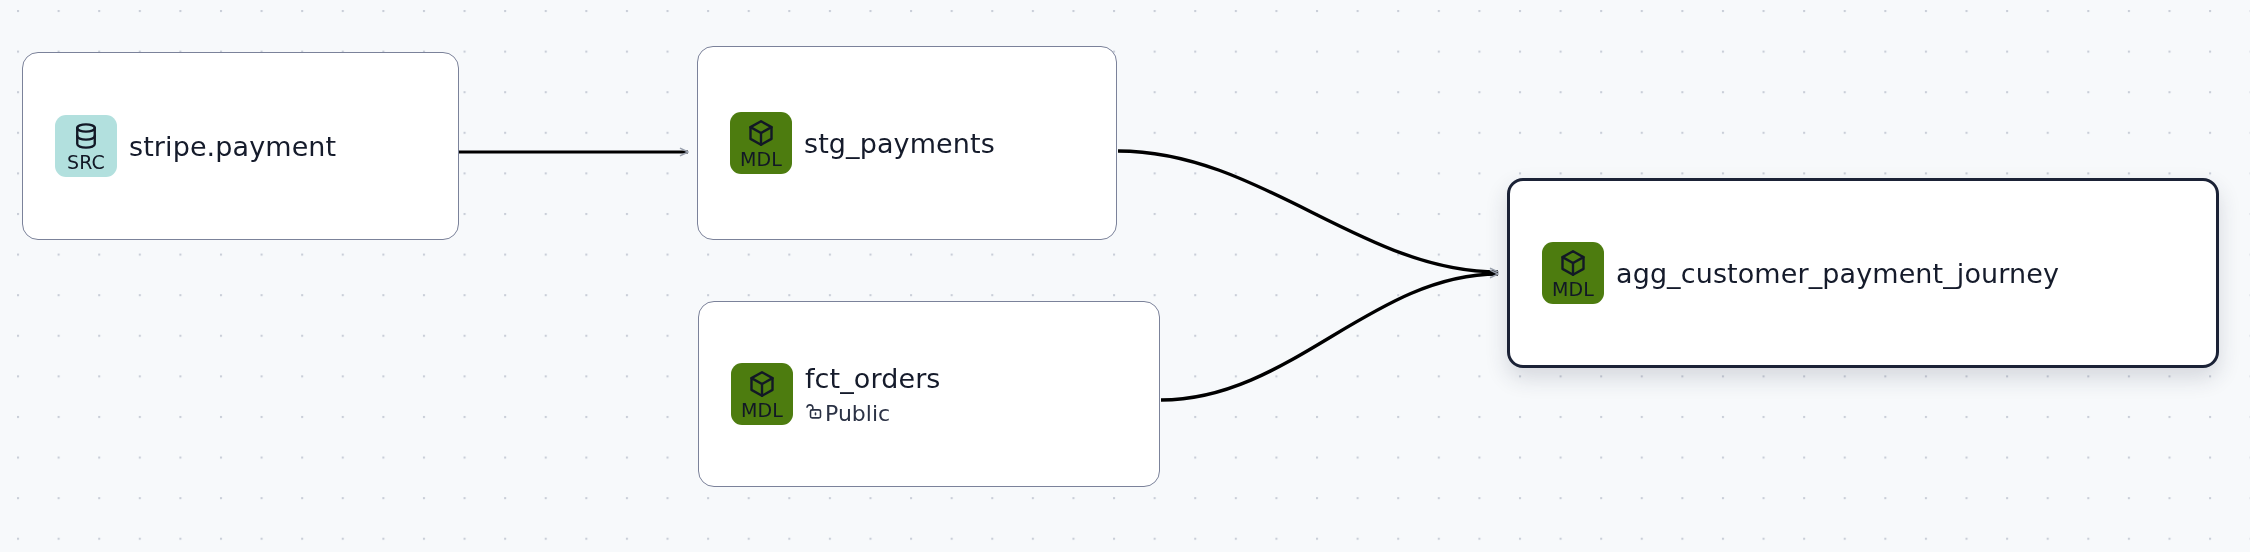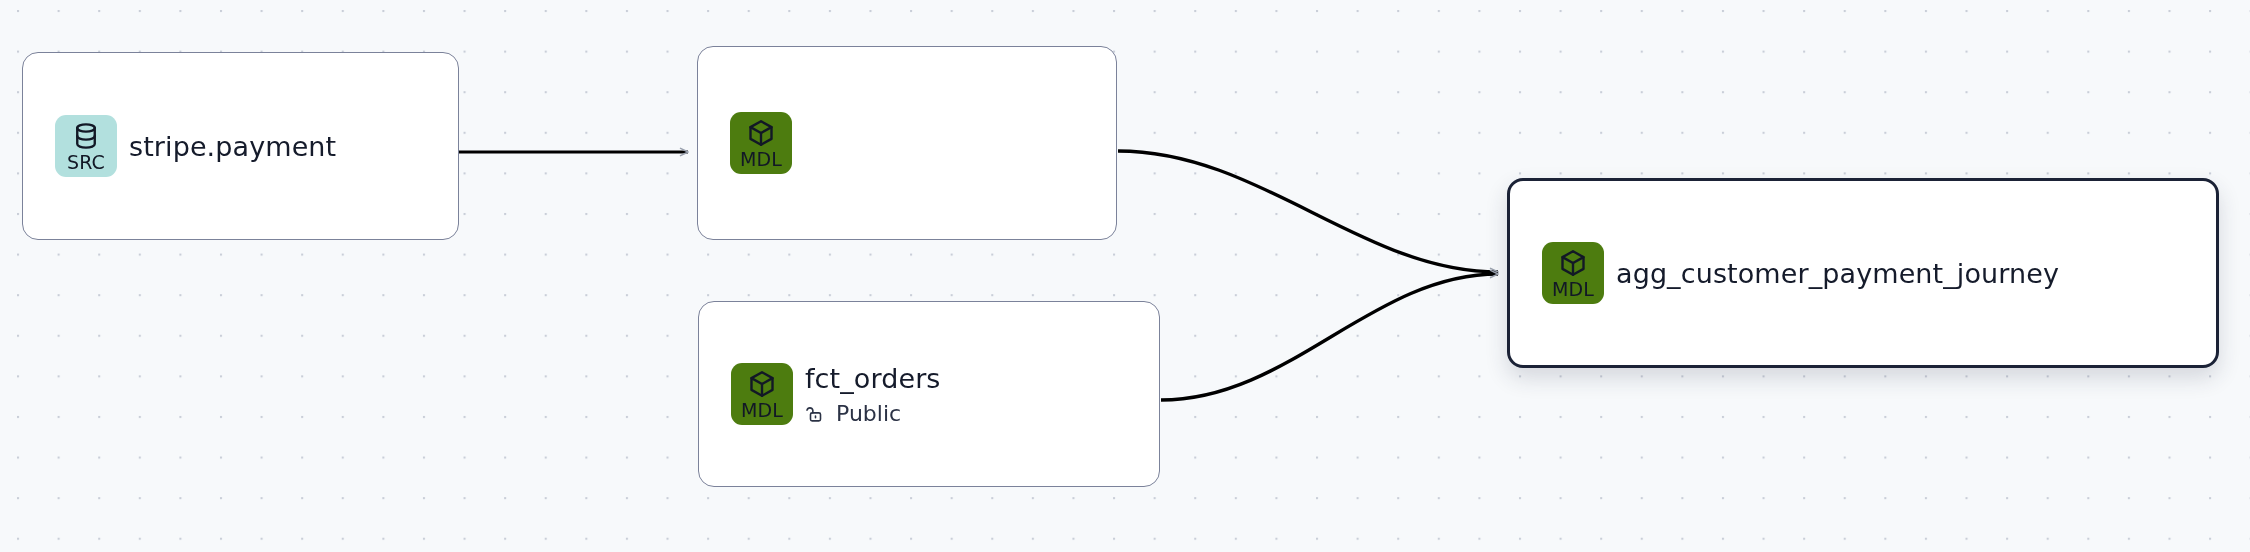--- a/index.html
+++ b/index.html
@@ -77,22 +77,22 @@
   }
   .node-title {
     font-size: 27px;
     line-height: 33px;
     color: #151b2b;
     white-space: nowrap;
     letter-spacing: 0.1px;
   }
   .node-sub {
     display: flex;
-    align-items: center;
-    gap: 11px;
+    align-items: flex-start;
+    gap: 0;
     margin-top: 6px;
     font-size: 22px;
     line-height: 26px;
     color: #2b3245;
     white-space: nowrap;
   }
   .node-sub svg { display: block; flex: 0 0 auto; }
 </style>
 </head>
 <body>
@@ -133,20 +133,23 @@
     <div class="badge mdl">
       <span>
         <svg width="30" height="30" viewBox="0 0 24 24" fill="none" stroke="#121826" stroke-width="1.9" stroke-linecap="round" stroke-linejoin="round">
           <path d="M12 2.6 L20.4 7.3 L20.4 16.7 L12 21.4 L3.6 16.7 L3.6 7.3 Z"></path>
           <path d="M3.6 7.3 L12 12 L20.4 7.3"></path>
           <path d="M12 12 L12 21.4"></path>
         </svg>
       </span>
       <span class="badge-label">MDL</span>
     </div>
+    <div class="node-body">
+      <div class="node-title">stg_payments</div>
+    </div>
   </div>
 
   <div class="node normal" style="left:698px; top:301px; width:462px; height:186px;">
     <div class="badge mdl">
       <span>
         <svg width="30" height="30" viewBox="0 0 24 24" fill="none" stroke="#121826" stroke-width="1.9" stroke-linecap="round" stroke-linejoin="round">
           <path d="M12 2.6 L20.4 7.3 L20.4 16.7 L12 21.4 L3.6 16.7 L3.6 7.3 Z"></path>
           <path d="M3.6 7.3 L12 12 L20.4 7.3"></path>
           <path d="M12 12 L12 21.4"></path>
         </svg>

